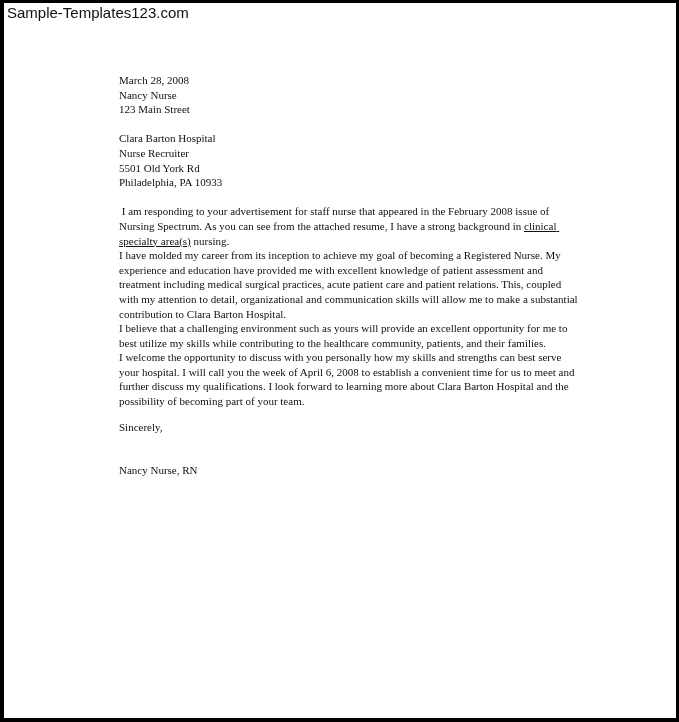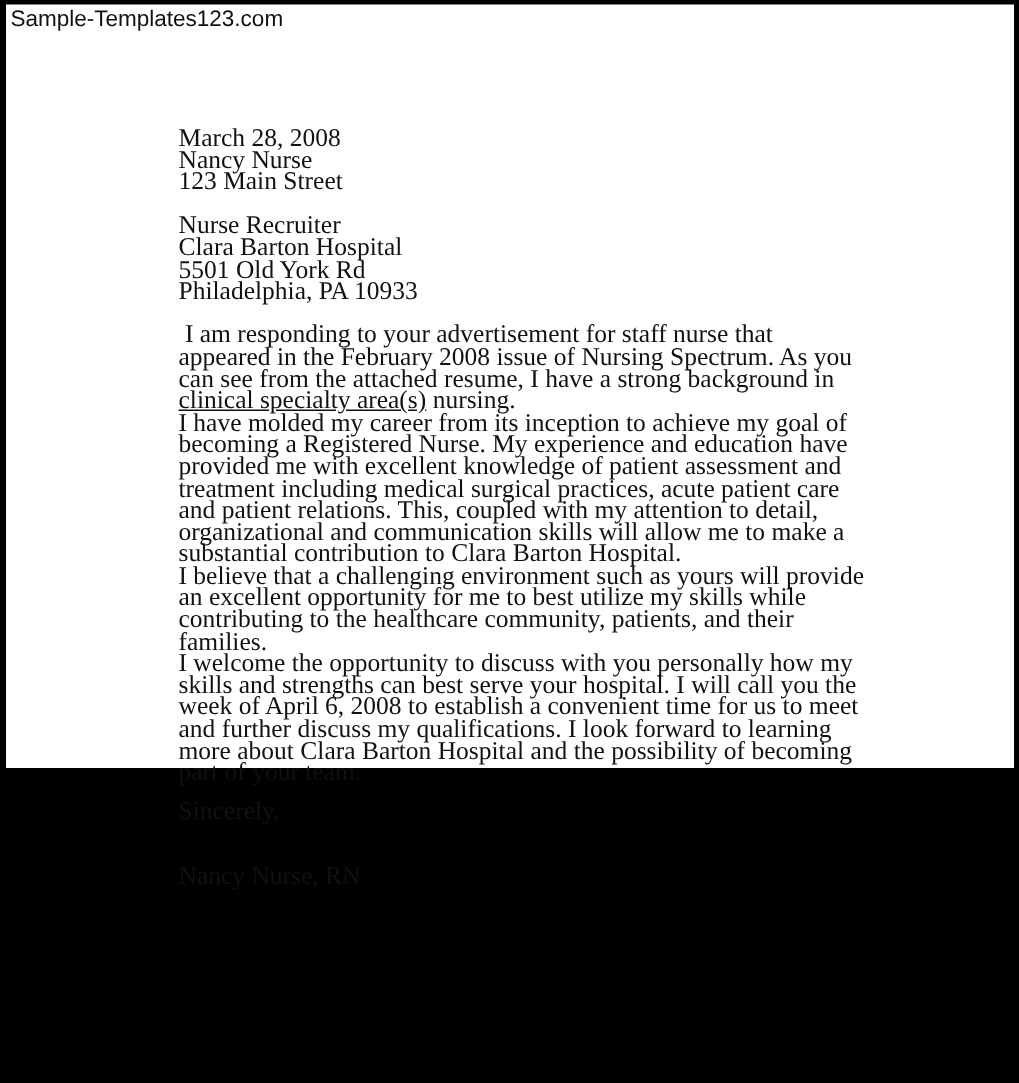--- a/index.html
+++ b/index.html
@@ -5,37 +5,37 @@
   html, body { margin: 0; padding: 0; }
   body {
     width: 679px; height: 722px;
     background: #000;
     position: relative;
     overflow: hidden;
   }
   .page {
     position: absolute;
     left: 4px; top: 3px;
-    width: 672px; height: 509px;
+    width: 672px; height: 715px;
     background: #fff;
   }
   .site-label {
     position: absolute;
     left: 3px; top: 1px;
     font-family: "Liberation Sans", sans-serif;
     font-size: 15px;
     color: #111;
     letter-spacing: 0px;
   }
   .letter {
     position: absolute;
-    left: 115px; top: 82px;
+    left: 115px; top: 70px;
     width: 460px;
     font-family: "Liberation Serif", serif;
-    font-size: 17px;
+    font-size: 11px;
     line-height: 14.6px;
     color: #111;
   }
   .letter p { margin: 0; }
   .block { margin-bottom: 14.6px; }
   .u { text-decoration: underline; }
   .gap-sign { height: 29px; }
 </style>
 </head>
 <body>
@@ -45,22 +45,22 @@
 
   <div class="letter">
     <p class="block">March 28, 2008</p>
 
     <div class="block">
       <p>Nancy Nurse</p>
       <p>123 Main Street</p>
     </div>
 
     <div class="block">
+      <p>Clara Barton Hospital</p>
       <p>Nurse Recruiter</p>
-      <p>Clara Barton Hospital</p>
       <p>5501 Old York Rd</p>
       <p>Philadelphia, PA 10933</p>
     </div>
 
 
     <p class="block" style="white-space: pre-wrap; font-family: Liberation Serif, serif;"><span> I am responding to your advertisement for staff nurse that appeared in the February 2008 issue of Nursing Spectrum. As you can see from the attached resume, I have a strong background in </span><span class="u">clinical specialty area(s)</span><span> nursing.</span></p>
 
     <p class="block">I have molded my career from its inception to achieve my goal of becoming a Registered Nurse. My experience and education have provided me with excellent knowledge of patient assessment and treatment including medical surgical practices, acute patient care and patient relations. This, coupled with my attention to detail, organizational and communication skills will allow me to make a substantial contribution to Clara Barton Hospital.</p>
 
     <p class="block">I believe that a challenging environment such as yours will provide an excellent opportunity for me to best utilize my skills while contributing to the healthcare community, patients, and their families.</p>

